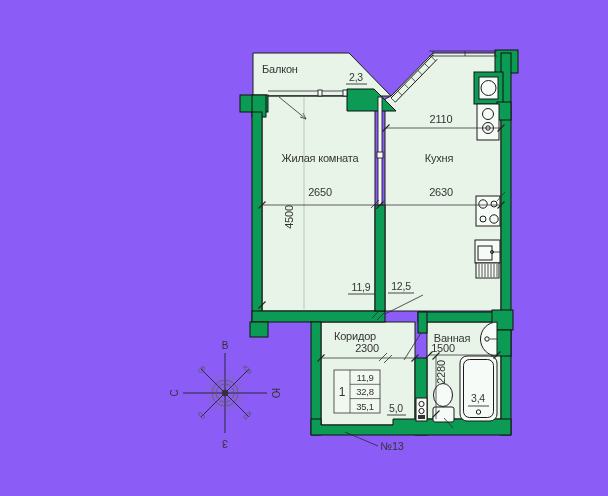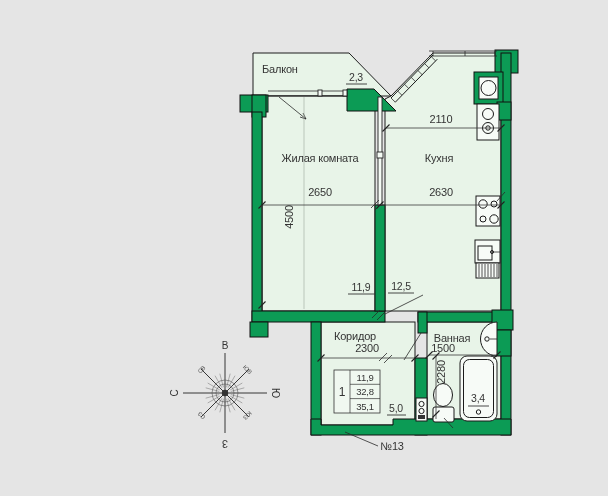--- a/index.html
+++ b/index.html
@@ -1,16 +1,16 @@
 <!DOCTYPE html>
 <html style="--wall: #0c9b55; --room: #e8f4e8; --line: #1a1a1a;"><head>
 <meta charset="utf-8">
 <style>
   html,body{margin:0;padding:0;background:#fff;}
-  .stage{position:relative;width:608px;height:496px;background:#e5e5e5;overflow:hidden;
+  .stage{position:relative;width:608px;height:496px;background:#8b5cf6;overflow:hidden;
          font-family:"Liberation Sans", sans-serif;text-align:center;}
   svg{position:absolute;left:0;top:0;}
   .room{fill:var(--room,#e8f4e8);stroke:#1c1c1c;stroke-width:1;}
   .wall{fill:var(--wall,#0c9b55);stroke:#101010;stroke-width:1;}
   .thinwall{fill:#f4faf4;stroke:#222;stroke-width:0.9;}
   .fixw{fill:#f7fbf7;stroke:#1a1a1a;stroke-width:1;}
   .ln{stroke:#1a1a1a;stroke-width:1;fill:none;}
   .thin{stroke:#2a2a2a;stroke-width:0.8;fill:none;}
   .ext{stroke:#9aa79a;stroke-width:0.6;fill:none;}
   .dimln{stroke:#3a3a3a;stroke-width:0.8;fill:none;}

